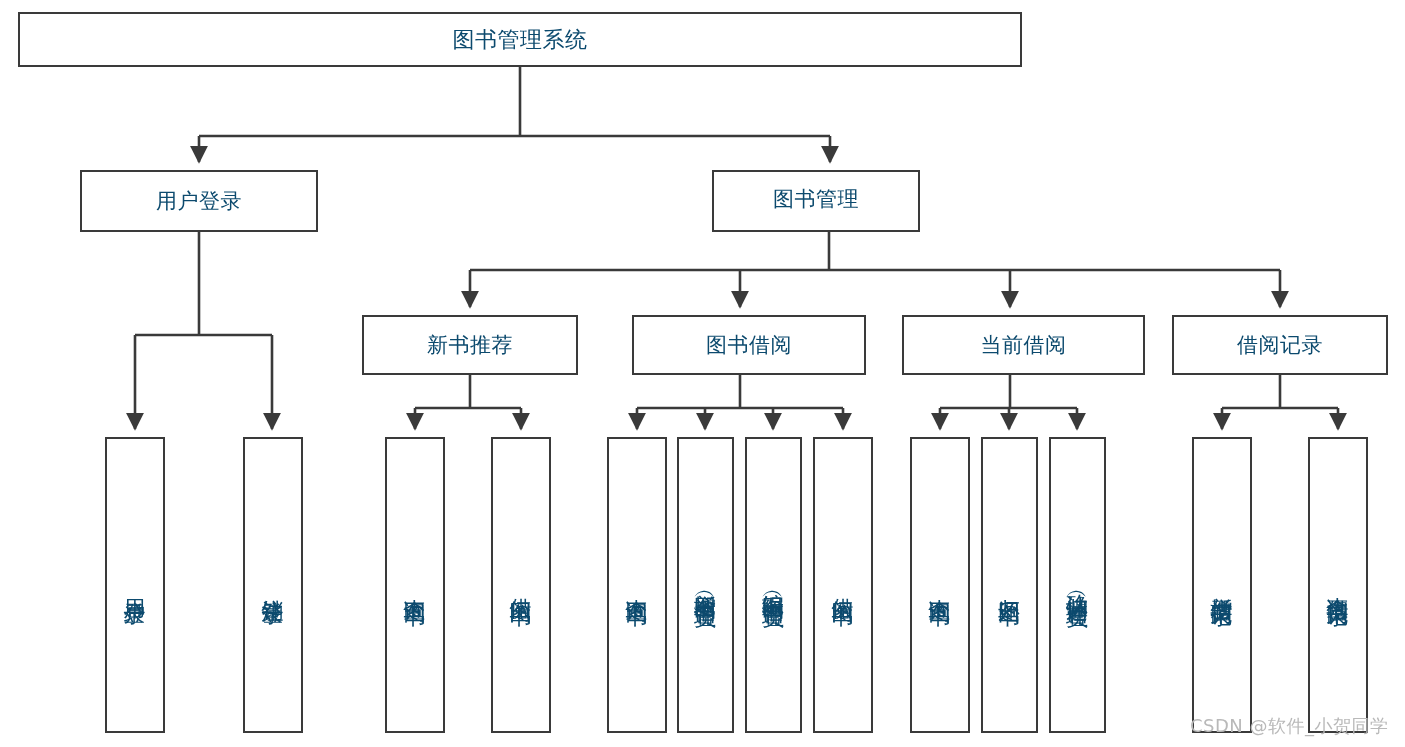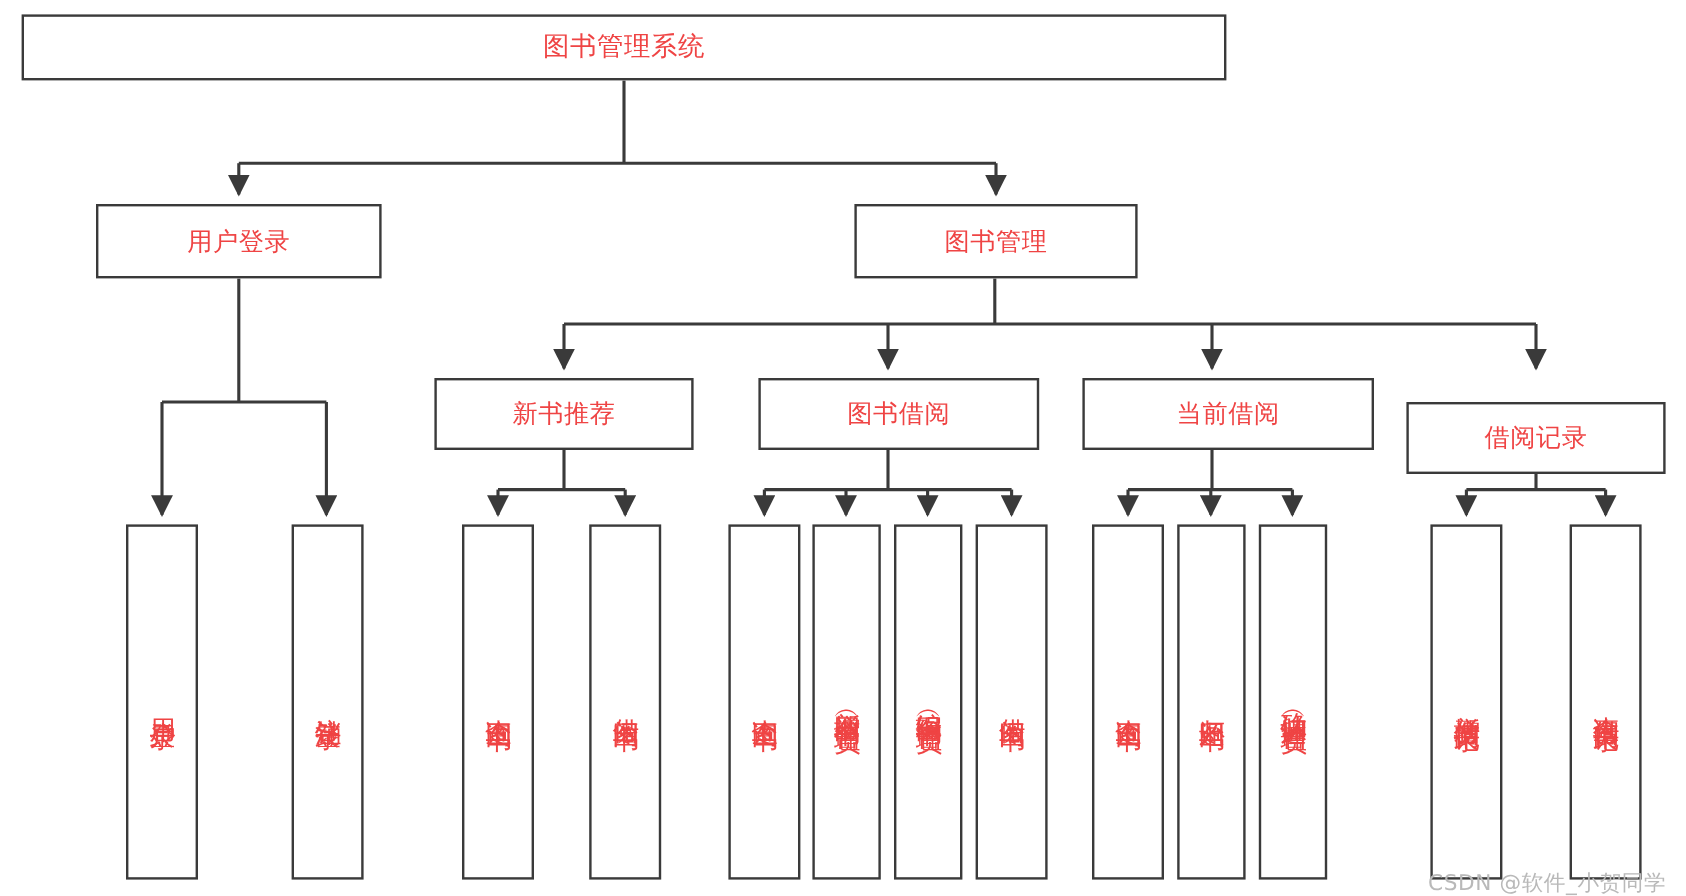--- a/index.html
+++ b/index.html
@@ -27,21 +27,21 @@
   }
   .node {
     position: absolute;
     box-sizing: border-box;
     border: 2px solid #3a3a3a;
     background: #ffffff;
     display: flex;
     align-items: center;
     justify-content: center;
     text-align: center;
-    color: #ef4444;
+    color: #0c4a6e;
     z-index: 2;
   }
   .node .lbl {
     display: block;
     line-height: 1.18;
   }
   .node.horiz .lbl {
     font-size: 21px;
     letter-spacing: 0.5px;
     white-space: nowrap;
@@ -63,21 +63,20 @@
   }
   .watermark {
     position: absolute;
     left: 1190px;
     top: 714px;
     font-size: 18px;
     color: #b9b9b9;
     white-space: nowrap;
     z-index: 3;
     letter-spacing: 0.5px;
-    margin-top: 10px;
   }
 </style>
 </head>
 <body>
 
 <div id="canvas">
 
   <svg id="edges" viewBox="0 0 1405 747" xmlns="http://www.w3.org/2000/svg">
     <defs>
       <marker id="arrow" viewBox="0 0 10 10" refX="9" refY="5" markerWidth="7" markerHeight="7" orient="auto-start-reverse">
@@ -128,34 +127,34 @@
     </g>
   </svg>
 
   <div class="node root horiz" style="left:18px; top:12px; width:1004px; height:55px;">
     <span class="lbl">图书管理系统</span>
   </div>
 
   <div class="node horiz" style="left:80px; top:170px; width:238px; height:62px;">
     <span class="lbl">用户登录</span>
   </div>
-  <div class="node horiz" style="left:712px; top:170px; width:236px; height:62px;">
+  <div class="node horiz" style="left:712px; top:170px; width:208px; height:62px;font-family:Liberation Mono, monospace;">
     <span class="lbl">图书管理</span>
   </div>
 
   <div class="node horiz" style="left:362px; top:315px; width:216px; height:60px;">
     <span class="lbl">新书推荐</span>
   </div>
   <div class="node horiz" style="left:632px; top:315px; width:234px; height:60px;">
     <span class="lbl">图书借阅</span>
   </div>
   <div class="node horiz" style="left:902px; top:315px; width:243px; height:60px;">
     <span class="lbl">当前借阅</span>
   </div>
-  <div class="node horiz" style="left:1172px; top:315px; width:216px; height:60px;margin-top:20px;">
+  <div class="node horiz" style="left:1172px; top:315px; width:216px; height:60px;">
     <span class="lbl">借阅记录</span>
   </div>
 
   <div class="node vert" style="left:105px; top:437px; width:60px; height:296px;">
     <span class="lbl">用户登录</span>
   </div>
   <div class="node vert" style="left:243px; top:437px; width:60px; height:296px;">
     <span class="lbl">注销登录</span>
   </div>
 

